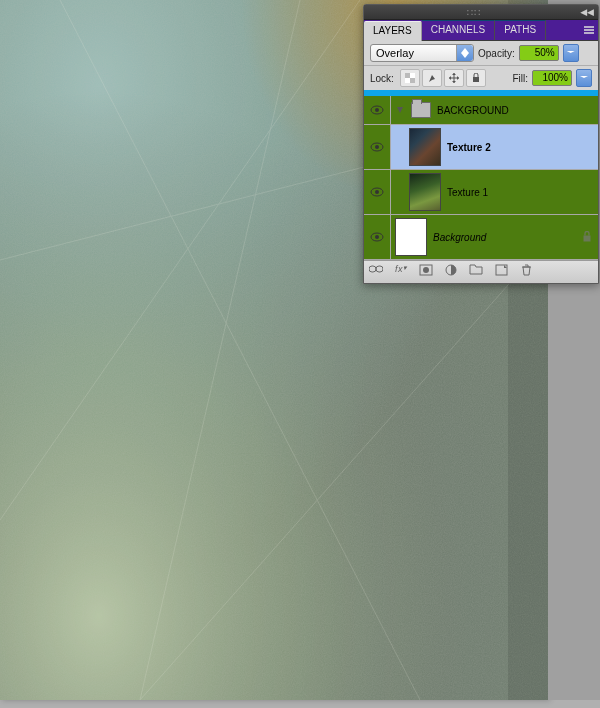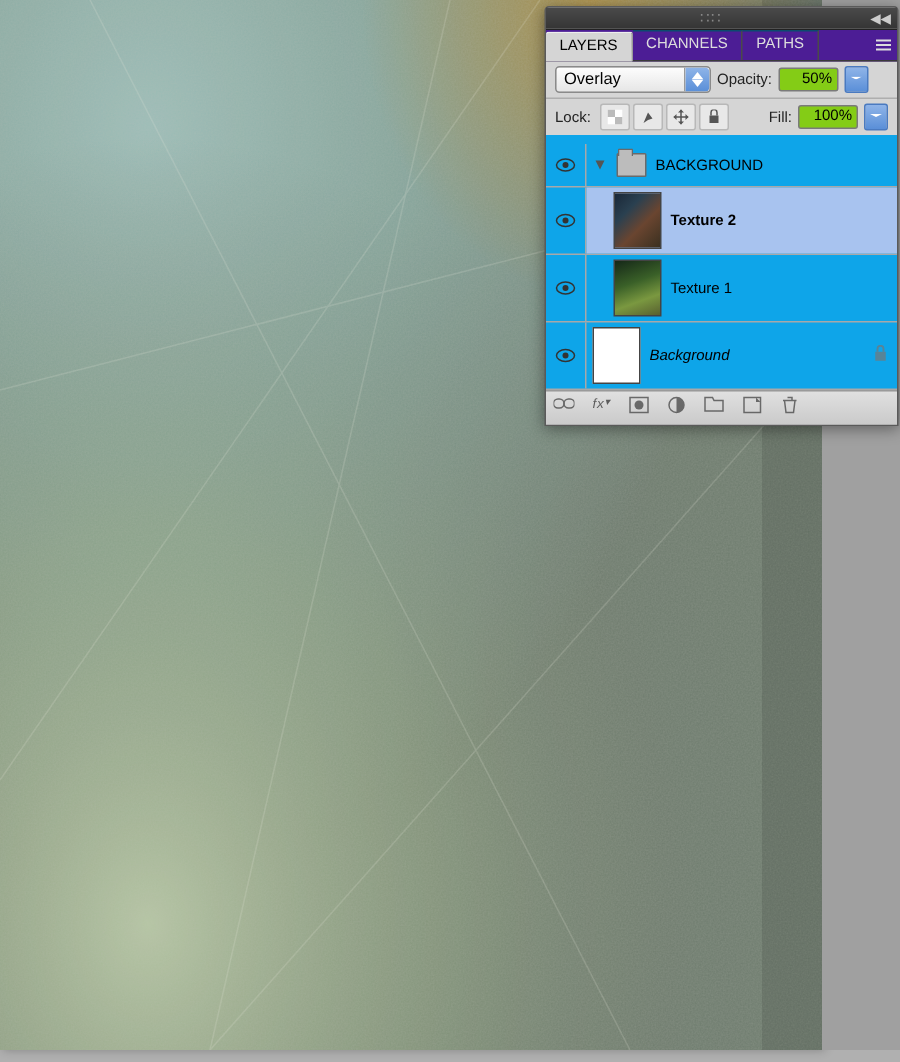--- a/index.html
+++ b/index.html
@@ -22,21 +22,21 @@
   .select .arrows{position:absolute;right:0;top:0;bottom:0;width:16px;border-left:1px solid #9a9a9a;background:linear-gradient(#8fb4e8,#5a8fd8);border-radius:0 3px 3px 0;display:flex;flex-direction:column;align-items:center;justify-content:center;gap:0}
   .arrows svg{display:block}
   .lbl{font-size:10px;color:#222}
   .pct{width:40px;height:16px;background:#84cc16;border:1px solid #7a7a7a;text-align:right;padding:1px 3px;box-sizing:border-box;font-size:10px;border-radius:2px}
   .attach{width:14px;height:16px;background:linear-gradient(#8fb4e8,#5a8fd8);border:1px solid #4a7ac0;border-radius:2px;position:relative}
   .attach::after{content:"";position:absolute;left:3px;right:3px;top:6px;height:2px;background:#fff;clip-path:polygon(0 0,100% 0,50% 100%)}
   .lockrow{border-top:1px solid #aeaeae;border-bottom:6px solid #0ea5e9}
   .lockicons{display:flex;gap:2px;margin-left:2px}
   .lockicon{width:18px;height:16px;border:1px solid #b8b8b8;background:#e8e8e8;display:flex;align-items:center;justify-content:center;border-radius:2px}
   
-  .layers{background:#0ea5e9}
+  .layers{background:#4d7c0f}
   .layer{display:flex;align-items:center;border-bottom:1px solid #a8a8a8;height:28px}
   .layer.tall{height:44px}
   .vis{width:26px;height:100%;border-right:1px solid #a8a8a8;display:flex;align-items:center;justify-content:center}
   .body{flex:1;display:flex;align-items:center;height:100%;padding-left:4px;gap:6px}
   .sel{background:#a8c3ef}
   .disclose{width:10px;display:flex;justify-content:center;color:#444}
   .folder{width:18px;height:14px;background:#bcbcbc;border:1px solid #6a6a6a;border-radius:1px;position:relative}
   .folder::before{content:"";position:absolute;left:0;top:-4px;width:8px;height:4px;background:#bcbcbc;border:1px solid #6a6a6a;border-bottom:none;border-radius:1px 1px 0 0}
   .thumb{width:30px;height:36px;border:1px solid #444;background:#fff;flex:none}
   .t2{background:linear-gradient(135deg,#1a2838 0%,#2a4050 30%,#6a4530 60%,#3a3020 100%)}

